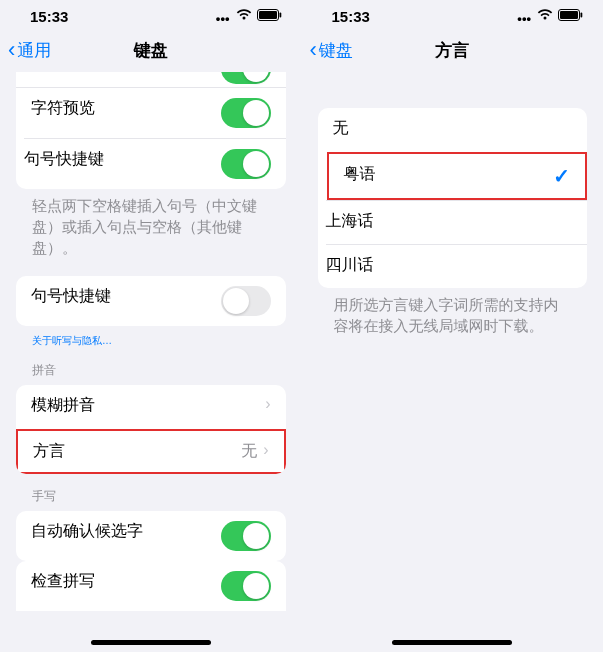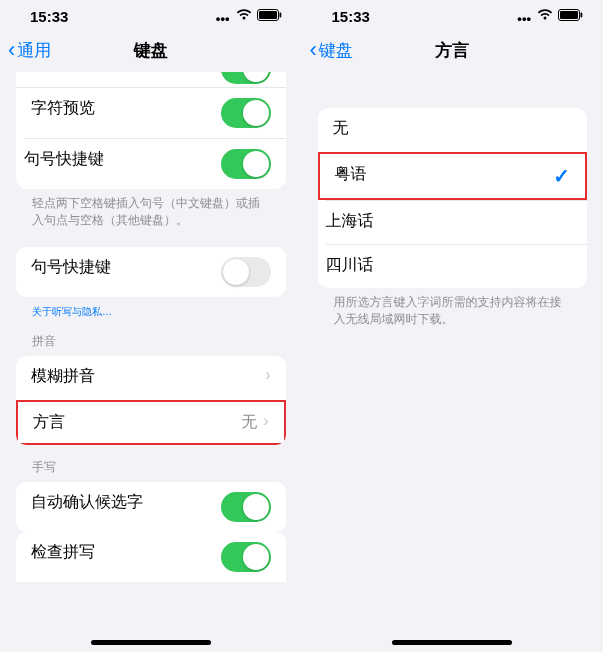--- a/index.html
+++ b/index.html
@@ -94,21 +94,21 @@
     width: 26px;
     height: 26px;
     background: #fff;
     border-radius: 50%;
     top: 2px;
     right: 2px;
     box-shadow: 0 1px 3px rgba(0,0,0,0.2);
   }
   .toggle.off::after { left: 2px; right: auto; }
   .footer-note {
-    font-size: 12px;
+    font-size: 15px;
     color: #8e8e93;
     padding: 6px 32px 0 32px;
     line-height: 1.4;
   }
   .link-note {
     font-size: 10px;
     color: #007aff;
     padding: 8px 32px 0 32px;
   }
   .section-header {
@@ -249,21 +249,21 @@
       <span>键盘</span>
     </div>
     <div class="nav-title">方言</div>
   </div>
 
   <div class="content">
     <div class="group" style="margin-top:36px">
       <div class="row">
         <span class="row-label">无</span>
       </div>
-      <div class="row highlight-box" style="border-top:2.5px solid #e22e2e; margin-left:0; padding-left:15px;">
+      <div class="row highlight-box" style="border-top:2.5px solid #e22e2e; margin-left:9px; padding-left:15px;">
         <span class="row-label">粤语</span>
         <span class="check">✓</span>
       </div>
       <div class="row">
         <span class="row-label">上海话</span>
       </div>
       <div class="row">
         <span class="row-label">四川话</span>
       </div>
     </div>

